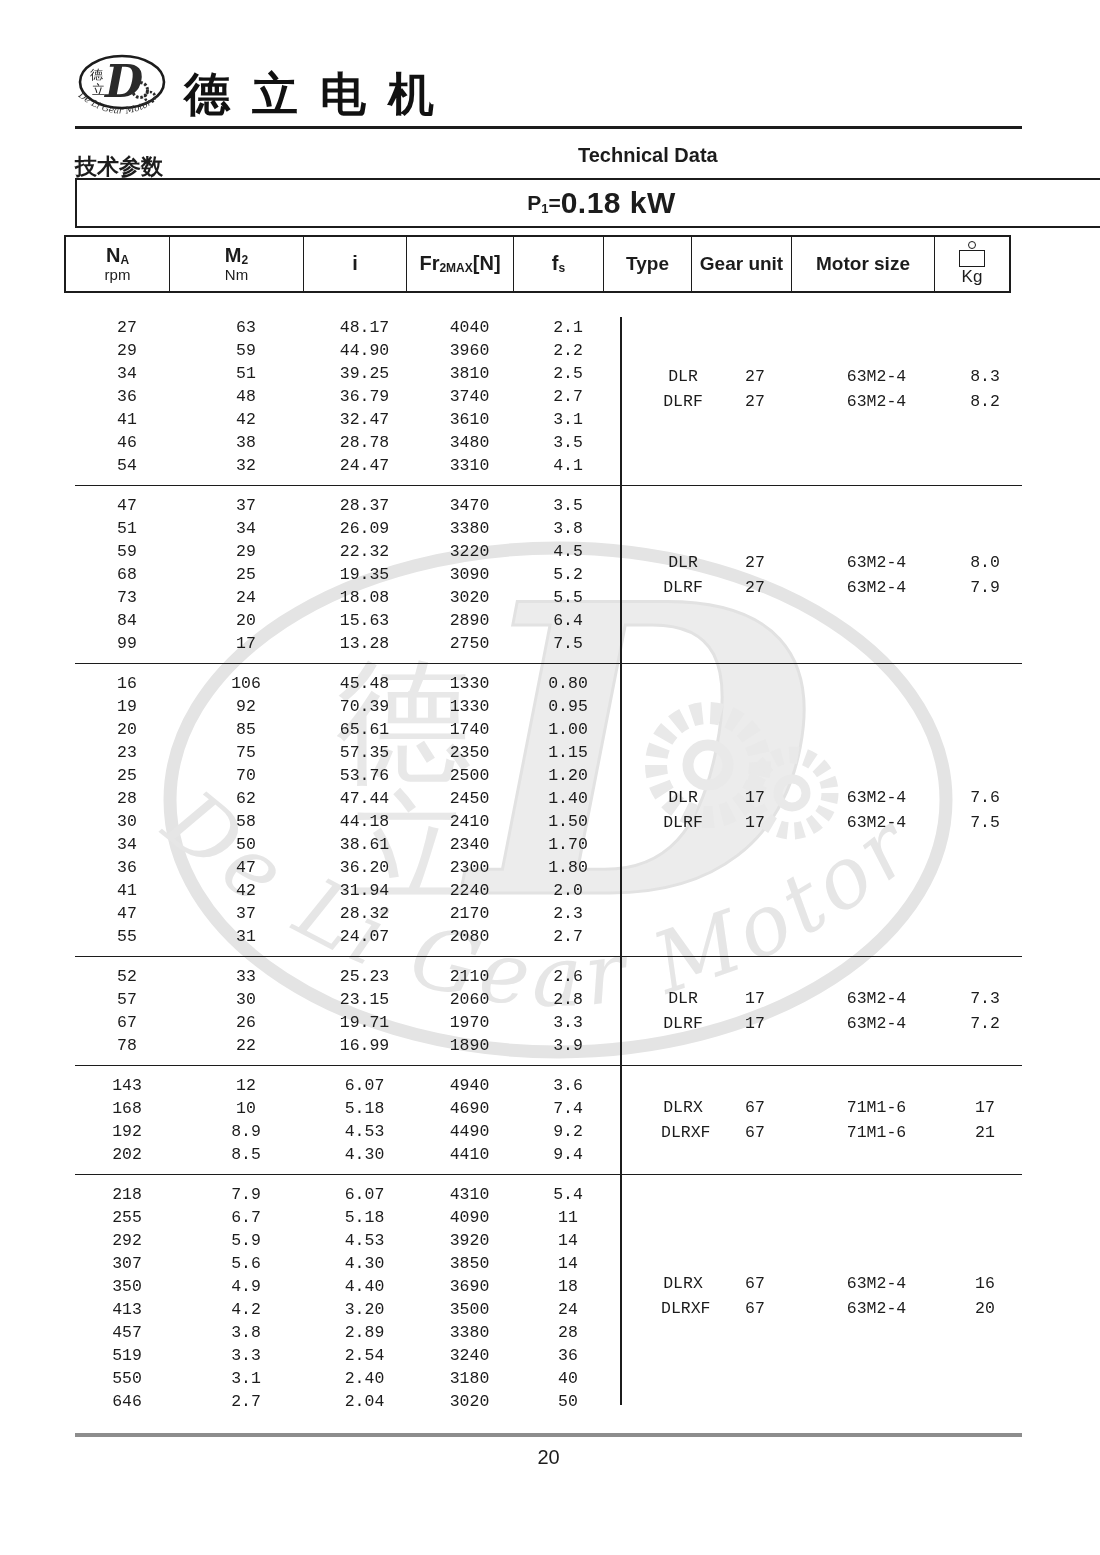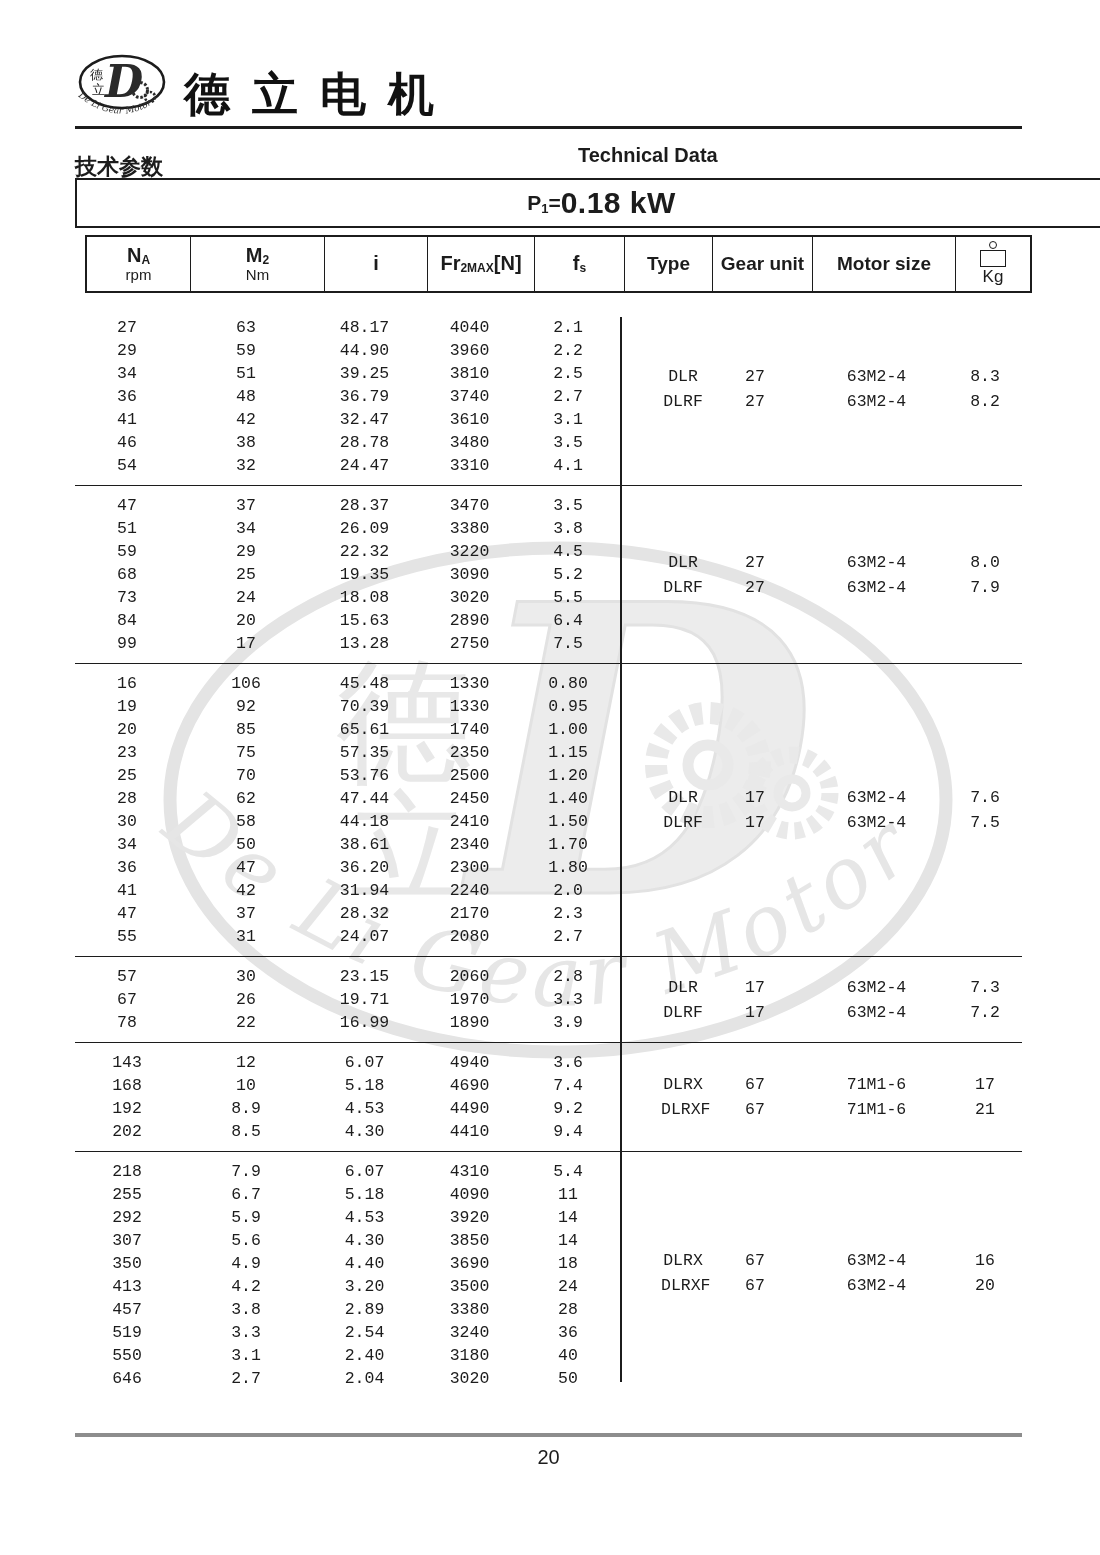--- a/index.html
+++ b/index.html
@@ -24,21 +24,21 @@
   .power-box {
     position:absolute; left:75px; top:178px; width:1053px; height:50px; box-sizing:border-box;
     border:2px solid #1c1c1c; display:flex; align-items:center; justify-content:center;
   }
   .psmall { font-size:21px; font-weight:bold; }
   .psmall sub { font-size:13px; vertical-align:-3px; }
   .pbig { font-size:30px; font-weight:bold; letter-spacing:0.5px; }
 
   
   .thead {
-    position:absolute; left:85px; top:235px; width:947px; height:58px; box-sizing:border-box;
+    position:absolute; left:64px; top:235px; width:947px; height:58px; box-sizing:border-box;
     border:2px solid #1c1c1c; display:grid;
     grid-template-columns:104px 134px 103px 107px 90px 88px 100px 143px 1fr;
   }
   .th { border-right:1.5px solid #1c1c1c; display:flex; flex-direction:column; align-items:center; justify-content:center; line-height:1.08; }
   .th:last-child { border-right:none; }
   .th .sym { font-size:20px; font-weight:bold; }
   .th .sym sub { font-size:12px; vertical-align:-2px; }
   .th .unit { font-size:15px; }
   .th .lbl { font-size:19px; font-weight:bold; }
   .th .kg-lbl { font-size:17px; font-weight:normal; margin-top:1px; }
@@ -377,20 +377,27 @@
             <div class="type-row">
               <div class="tcell tcell-type">DLRF</div>
               <div class="tcell">17</div>
               <div class="tcell">63M2-4</div>
               <div class="tcell">7.5</div>
             </div>
           </div>
         </div>
         <div class="section">
           <div class="data-row">
+            <div class="cell">52</div>
+            <div class="cell">33</div>
+            <div class="cell">25.23</div>
+            <div class="cell">2110</div>
+            <div class="cell">2.6</div>
+          </div>
+          <div class="data-row">
             <div class="cell">57</div>
             <div class="cell">30</div>
             <div class="cell">23.15</div>
             <div class="cell">2060</div>
             <div class="cell">2.8</div>
           </div>
           <div class="data-row">
             <div class="cell">67</div>
             <div class="cell">26</div>
             <div class="cell">19.71</div>

